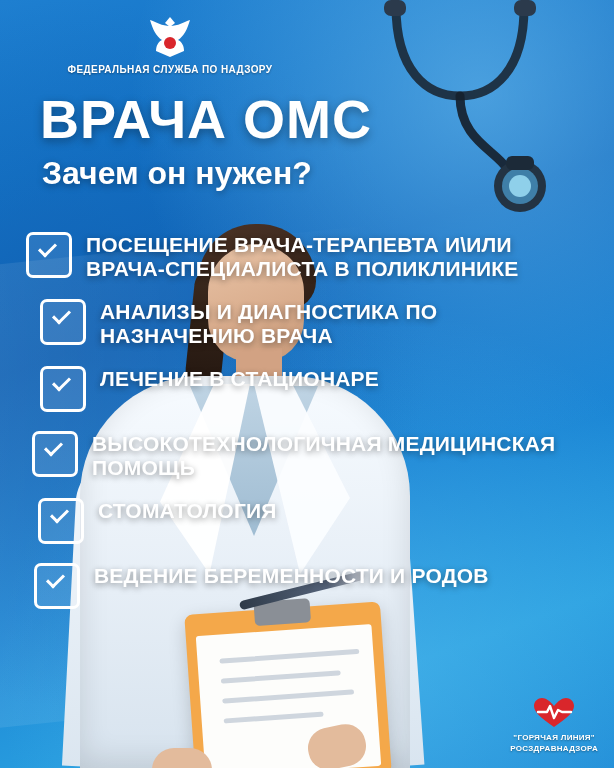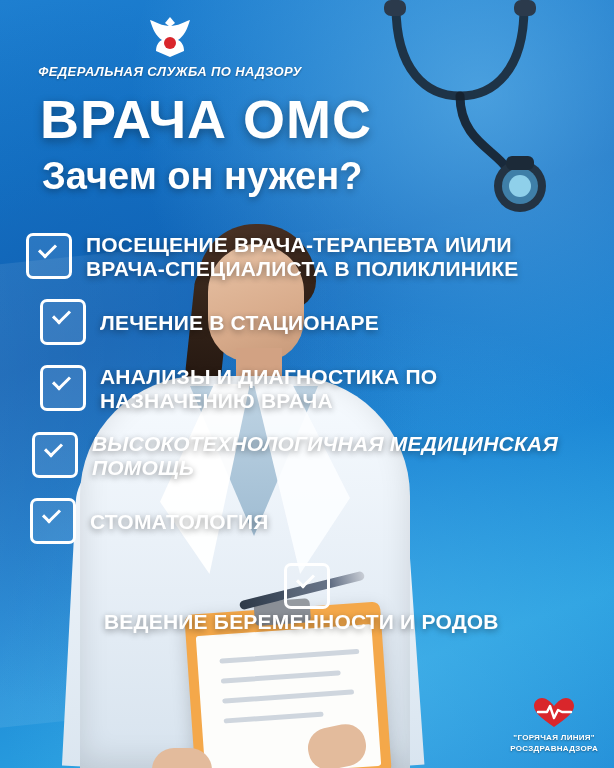--- a/index.html
+++ b/index.html
@@ -218,58 +218,57 @@
     width: 340px;
     text-align: center;
     color: #ffffff;
   }
   .logo-emblem {
     width: 56px;
     height: 46px;
     margin: 0 auto 4px auto;
   }
   .logo-text {
-    font-size: 13px;
+    font-size: 10px;
     font-weight: bold;
     letter-spacing: .4px;
     line-height: 1.25;
     text-transform: uppercase;
     text-shadow: 0 1px 2px rgba(0,0,0,0.35);
-    font-style: italic;
   }
   
   .title {
     position: absolute;
     left: 40px;
     top: 88px;
     color: #ffffff;
     font-size: 54px;
     font-weight: bold;
     letter-spacing: 1px;
     text-shadow: 0 3px 10px rgba(0,0,0,0.35);
   }
   .subtitle {
     position: absolute;
     left: 42px;
     top: 155px;
     color: #ffffff;
-    font-size: 38px;
+    font-size: 32px;
     font-weight: bold;
     text-shadow: 0 2px 7px rgba(0,0,0,0.35);
   }
   
   .list {
     position: absolute;
     left: 22px;
     top: 232px;
     width: 572px;
   }
   .item {
     display: flex;
-    align-items: center;
+    align-items: flex-start;
     margin-bottom: 19px;
   }
   .check {
     flex: 0 0 auto;
     width: 40px;
     height: 40px;
     border: 3px solid #ffffff;
     border-radius: 7px;
     position: relative;
     margin-right: 14px;
@@ -293,22 +292,22 @@
     line-height: 1.12;
     text-transform: uppercase;
     letter-spacing: .2px;
     text-shadow: 0 2px 6px rgba(0,0,0,0.40);
     padding-top: 1px;
   }
   .item.pos-1 { margin-left: 4px; }
   .item.pos-2 { margin-left: 18px; }
   .item.pos-3 { margin-left: 18px; }
   .item.pos-4 { margin-left: 10px; }
-  .item.pos-5 { margin-left: 8px; }
-  .item.pos-6 { margin-left: 12px; flex-direction: column; }
+  .item.pos-5 { margin-left: 16px; }
+  .item.pos-6 { margin-left: 12px; }
   
   .hotline {
     position: absolute;
     right: 16px;
     bottom: 14px;
     text-align: center;
     color: #ffffff;
   }
   .hotline-icon {
     width: 46px;
@@ -383,33 +382,33 @@
   <div class="title">ВРАЧА ОМС</div>
   <div class="subtitle">Зачем он нужен?</div>
 
   <div class="list">
 
     <div class="item pos-1">
       <div class="check"></div>
       <div class="item-text" style="width:470px;">ПОСЕЩЕНИЕ ВРАЧА-ТЕРАПЕВТА И\ИЛИ ВРАЧА-СПЕЦИАЛИСТА В ПОЛИКЛИНИКЕ</div>
     </div>
 
+    <div class="item pos-2">
+      <div class="check"></div>
+      <div class="item-text" style="width:470px;">АНАЛИЗЫ И ДИАГНОСТИКА ПО НАЗНАЧЕНИЮ ВРАЧА</div>
+    </div>
+
     <div class="item pos-3">
       <div class="check"></div>
       <div class="item-text" style="width:470px;">ЛЕЧЕНИЕ В СТАЦИОНАРЕ</div>
     </div>
 
-    <div class="item pos-2">
-      <div class="check"></div>
-      <div class="item-text" style="width:470px;">АНАЛИЗЫ И ДИАГНОСТИКА ПО НАЗНАЧЕНИЮ ВРАЧА</div>
-    </div>
-
     <div class="item pos-4">
       <div class="check"></div>
-      <div class="item-text" style="width:470px;font-style:italic;">ВЫСОКОТЕХНОЛОГИЧНАЯ МЕДИЦИНСКАЯ ПОМОЩЬ</div>
+      <div class="item-text" style="width:470px;">ВЫСОКОТЕХНОЛОГИЧНАЯ МЕДИЦИНСКАЯ ПОМОЩЬ</div>
     </div>
 
     <div class="item pos-5">
       <div class="check"></div>
       <div class="item-text" style="width:470px;">СТОМАТОЛОГИЯ</div>
     </div>
 
     <div class="item pos-6">
       <div class="check"></div>
       <div class="item-text" style="width:420px;">ВЕДЕНИЕ БЕРЕМЕННОСТИ И РОДОВ</div>

